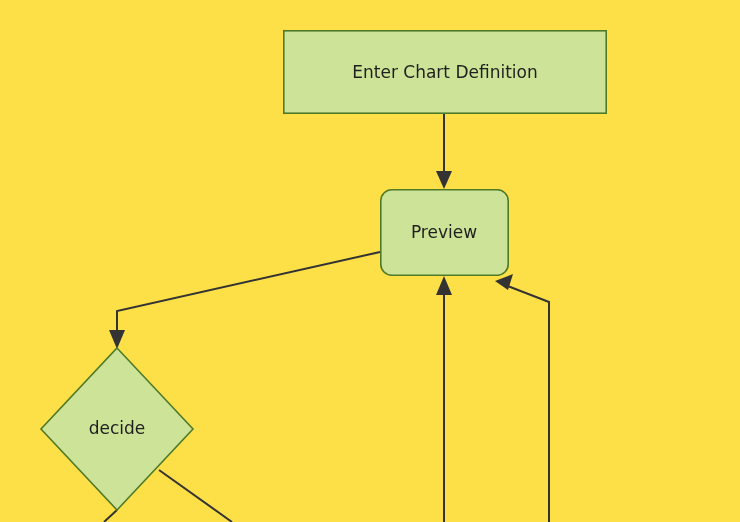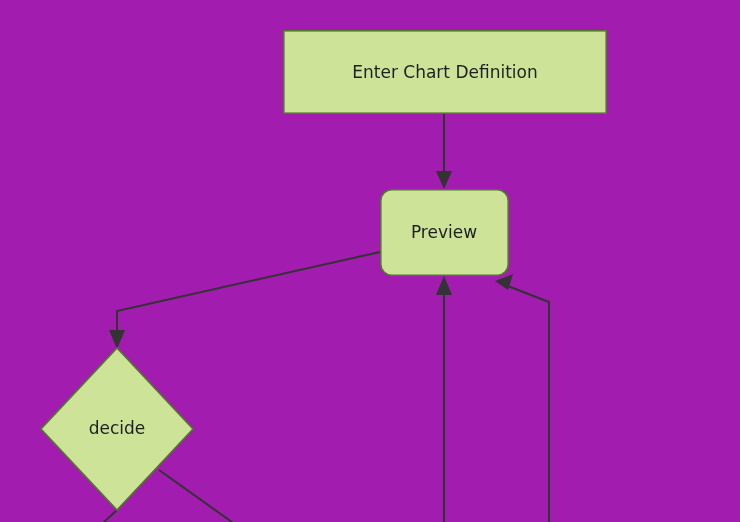--- a/index.html
+++ b/index.html
@@ -8,21 +8,21 @@
     padding: 0;
     background: #ffffff;
   }
   body {
     font-family: "DejaVu Sans", "Liberation Sans", sans-serif;
   }
   #canvas {
     position: relative;
     width: 740px;
     height: 522px;
-    background: #a21caf;
+    background: #fde047;
     overflow: hidden;
   }
   #diagram-svg {
     position: absolute;
     top: 0;
     left: 0;
     width: 740px;
     height: 522px;
   }
   .node-shape {

